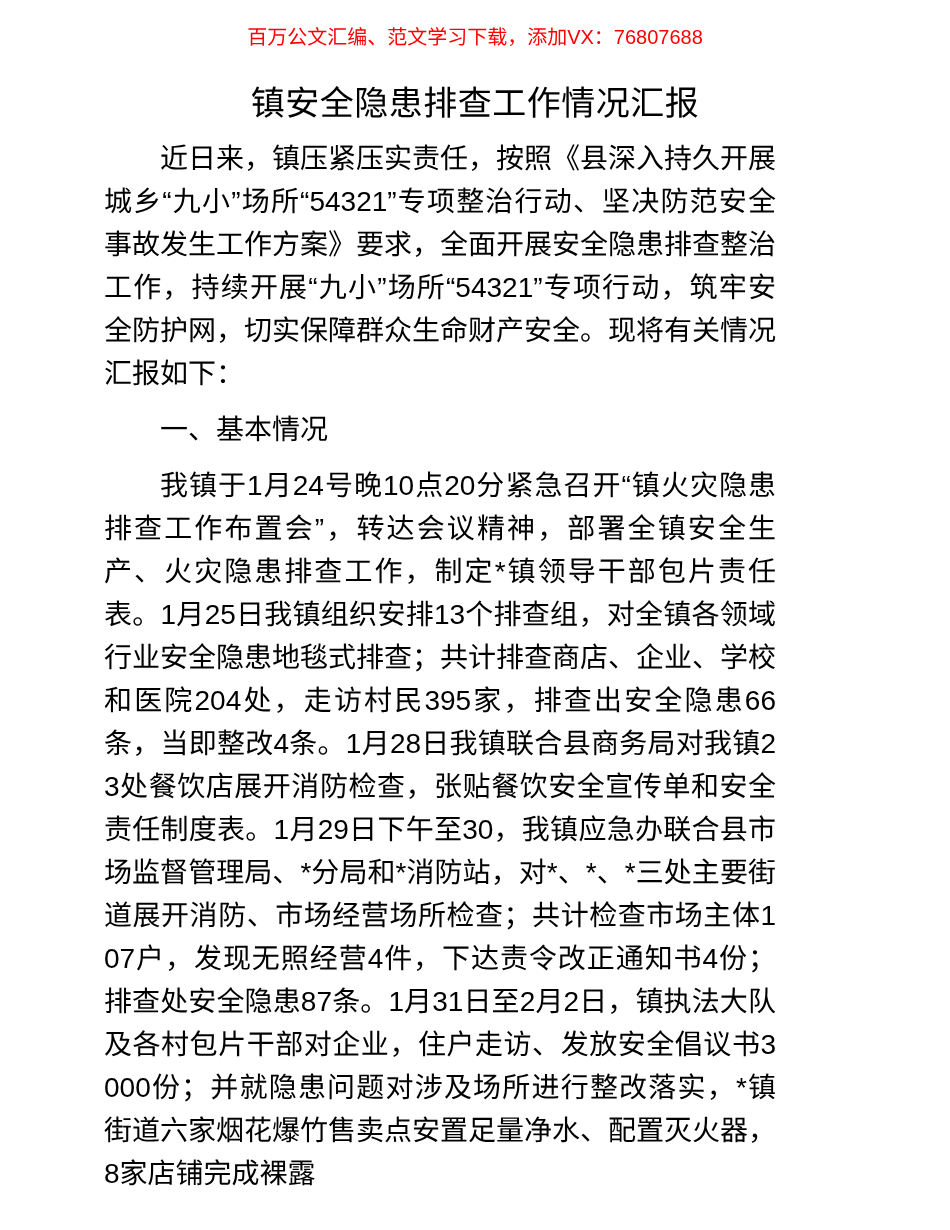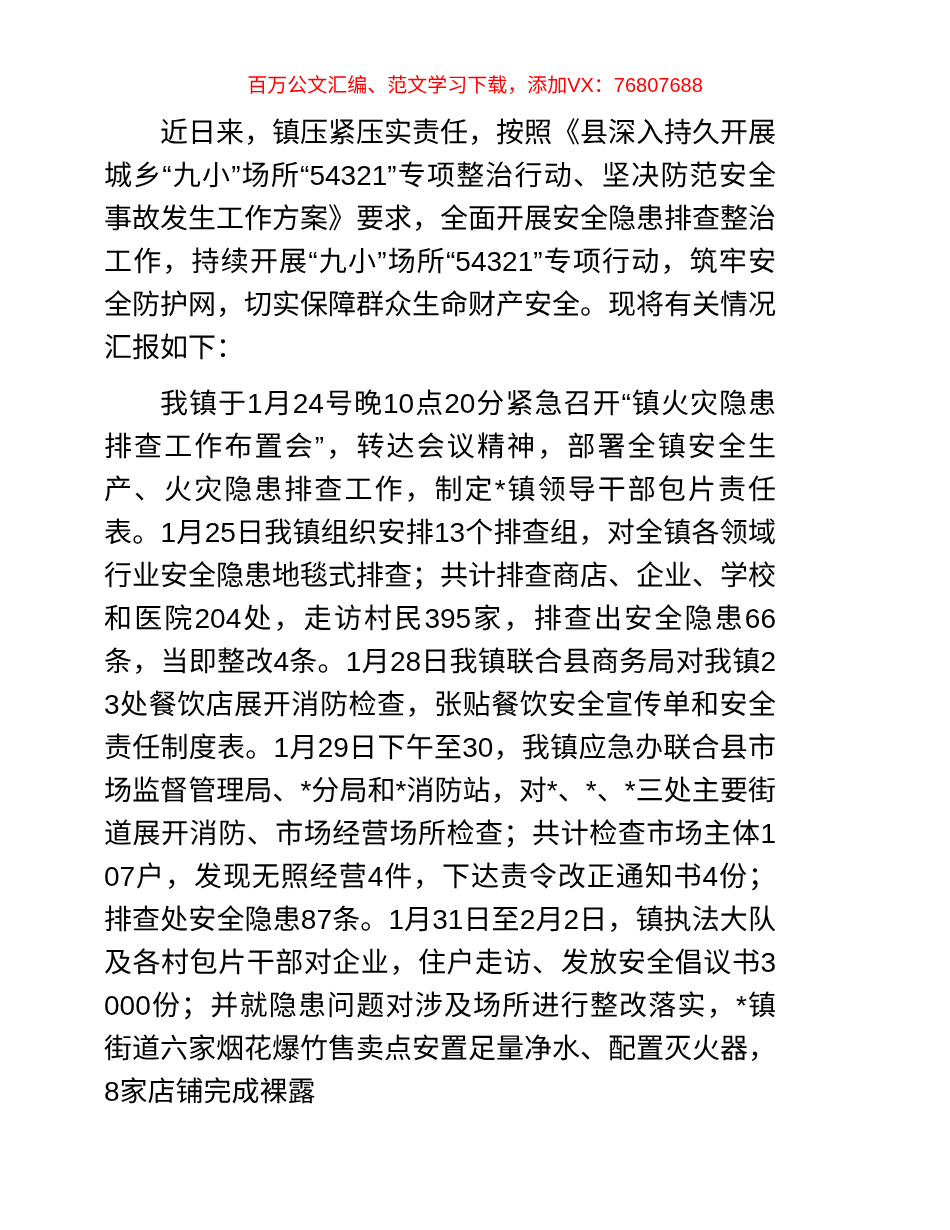--- a/index.html
+++ b/index.html
@@ -12,21 +12,21 @@
     position: relative;
     width: 950px;
     height: 1230px;
     margin: 0 auto;
     background: #ffffff;
     overflow: hidden;
     font-family: "Liberation Sans", "DejaVu Sans", sans-serif;
     color: #000000;
   }
   .banner {
-    padding-top: 72px;
+    padding-top: 24px;
     font-size: 20px;
     line-height: 26px;
     text-align: center;
     
   }
   .doc-title {
     margin: 32px 0 0 0;
     font-size: 34px;
     line-height: 42px;
     font-weight: normal;
@@ -54,23 +54,25 @@
     text-indent: 2em;
   }
 </style>
 </head>
 <body>
 
 <div class="page">
 
   <div class="banner" data-bind="document.banner" data-bind-color="colors.banner_text" style="color: rgb(255, 0, 0);">百万公文汇编、范文学习下载，添加VX：76807688</div>
 
+  <h1 class="doc-title" data-bind="document.title">镇安全隐患排查工作情况汇报</h1>
 
   <div class="text-block">
 
     <p class="para" data-bind="document.intro_paragraph">近日来，镇压紧压实责任，按照《县深入持久开展城乡“九小”场所“54321”专项整治行动、坚决防范安全事故发生工作方案》要求，全面开展安全隐患排查整治工作，持续开展“九小”场所“54321”专项行动，筑牢安全防护网，切实保障群众生命财产安全。现将有关情况汇报如下：</p>
 
+    <h2 class="section-heading" data-bind="document.section1.heading">一、基本情况</h2>
 
     <p class="para" data-bind="document.section1.body">我镇于1月24号晚10点20分紧急召开“镇火灾隐患排查工作布置会”，转达会议精神，部署全镇安全生产、火灾隐患排查工作，制定*镇领导干部包片责任表。1月25日我镇组织安排13个排查组，对全镇各领域行业安全隐患地毯式排查；共计排查商店、企业、学校和医院204处，走访村民395家，排查出安全隐患66条，当即整改4条。1月28日我镇联合县商务局对我镇23处餐饮店展开消防检查，张贴餐饮安全宣传单和安全责任制度表。1月29日下午至30，我镇应急办联合县市场监督管理局、*分局和*消防站，对*、*、*三处主要街道展开消防、市场经营场所检查；共计检查市场主体107户，发现无照经营4件，下达责令改正通知书4份；排查处安全隐患87条。1月31日至2月2日，镇执法大队及各村包片干部对企业，住户走访、发放安全倡议书3000份；并就隐患问题对涉及场所进行整改落实，*镇街道六家烟花爆竹售卖点安置足量净水、配置灭火器，8家店铺完成裸露</p>
 
   </div>
 
 </div>
 
 </body></html>

